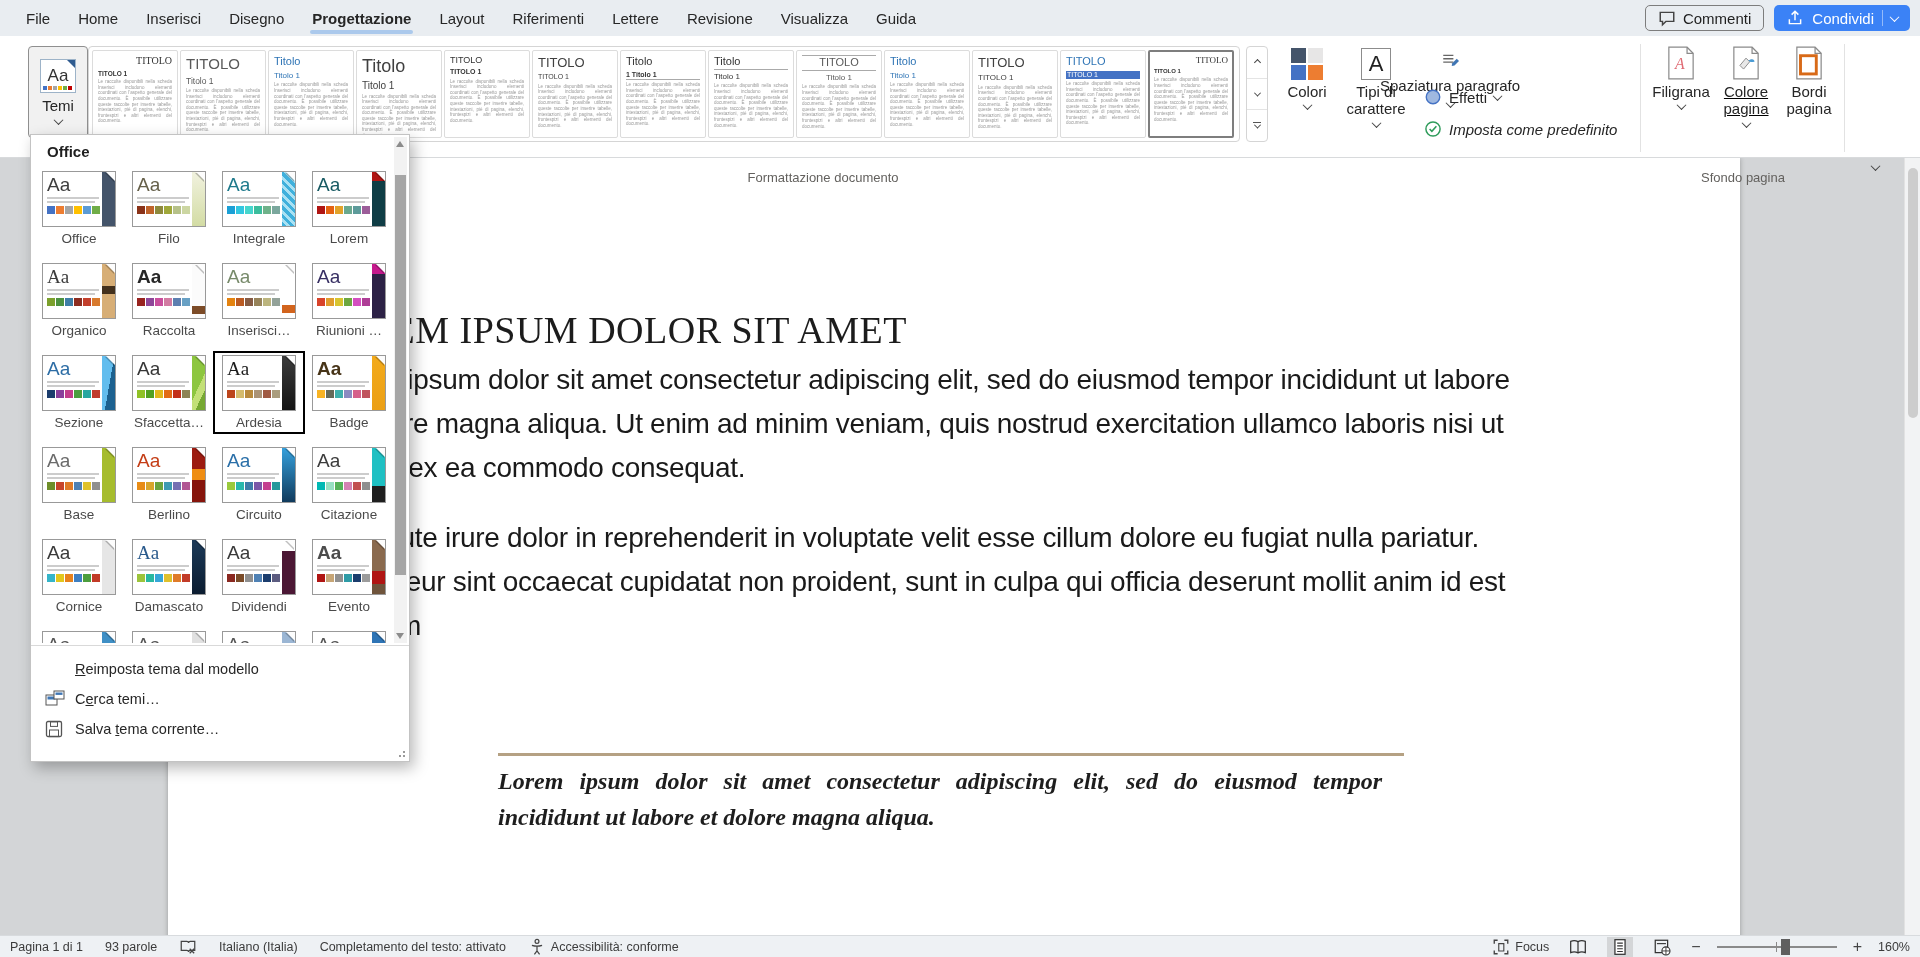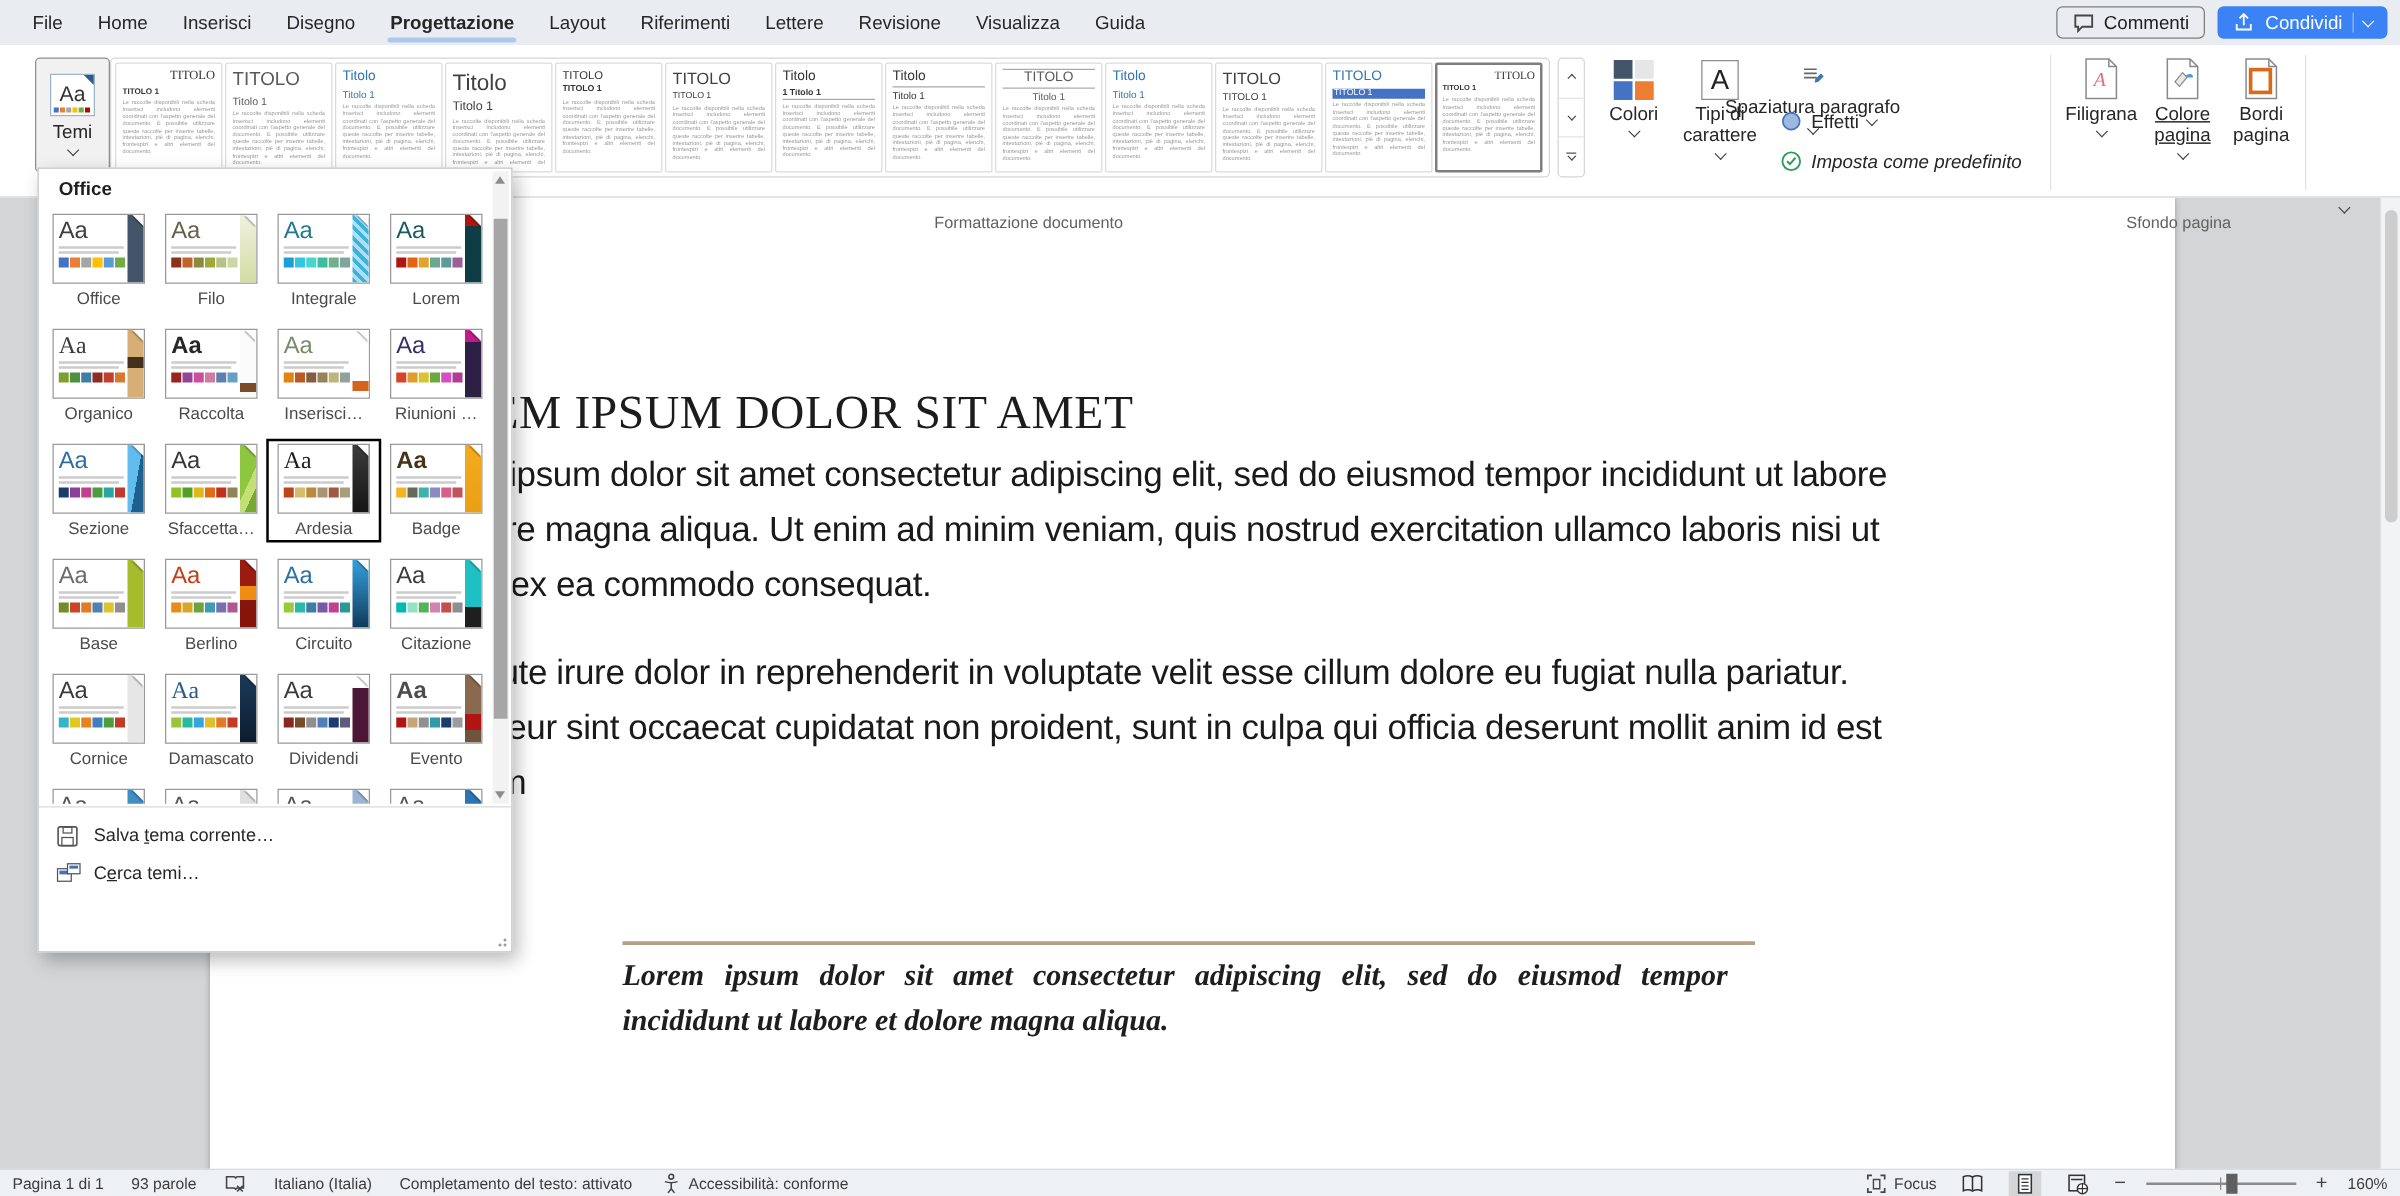--- a/index.html
+++ b/index.html
@@ -773,35 +773,39 @@
           </div>
         </div>
       </div>
     <div class="dd-scroll">
       <div class="tri-up"></div>
       <div class="thumb"></div>
       <div class="tri-down"></div>
     </div>
     <div class="dd-actions">
         <div class="dd-action">
-          <span class="ico"><svg viewBox="0 0 18 18" width="18" height="18">
-              <rect x="1.5" y="1.5" width="15" height="15" rx="1.5" fill="none" stroke="#555" stroke-width="1.3"></rect>
-              <rect x="5.5" y="1.8" width="7" height="4.6" fill="none" stroke="#555"></rect>
-              <rect x="4.5" y="10" width="9" height="6.6" fill="none" stroke="#555"></rect>
-            </svg></span>
-          <span><span>Salva </span><u>t</u><span>ema corrente…</span></span>
+          <span class="spacer"></span>
+          <span><span></span><u>R</u><span>eimposta tema dal modello</span></span>
         </div>
         <div class="dd-action">
           <span class="ico"><svg viewBox="0 0 20 18" width="20" height="18">
               <rect x="1" y="5" width="11" height="10" fill="#fff" stroke="#555"></rect>
               <rect x="2.5" y="6.5" width="8" height="3" fill="#3f76b4"></rect>
               <rect x="9" y="1" width="10" height="8" fill="#fff" stroke="#555"></rect>
               <rect x="10.5" y="2.5" width="7" height="2.4" fill="#3f76b4"></rect>
             </svg></span>
           <span><span>C</span><u>e</u><span>rca temi…</span></span>
+        </div>
+        <div class="dd-action">
+          <span class="ico"><svg viewBox="0 0 18 18" width="18" height="18">
+              <rect x="1.5" y="1.5" width="15" height="15" rx="1.5" fill="none" stroke="#555" stroke-width="1.3"></rect>
+              <rect x="5.5" y="1.8" width="7" height="4.6" fill="none" stroke="#555"></rect>
+              <rect x="4.5" y="10" width="9" height="6.6" fill="none" stroke="#555"></rect>
+            </svg></span>
+          <span><span>Salva </span><u>t</u><span>ema corrente…</span></span>
         </div>
       </div>
     <div class="dd-grip"></div>
   </div>
 
   <div class="statusbar">
     <div class="sb-left">
       <span class="sb-item">Pagina 1 di 1</span>
       <span class="sb-item">93 parole</span>
       <span class="sb-item">

